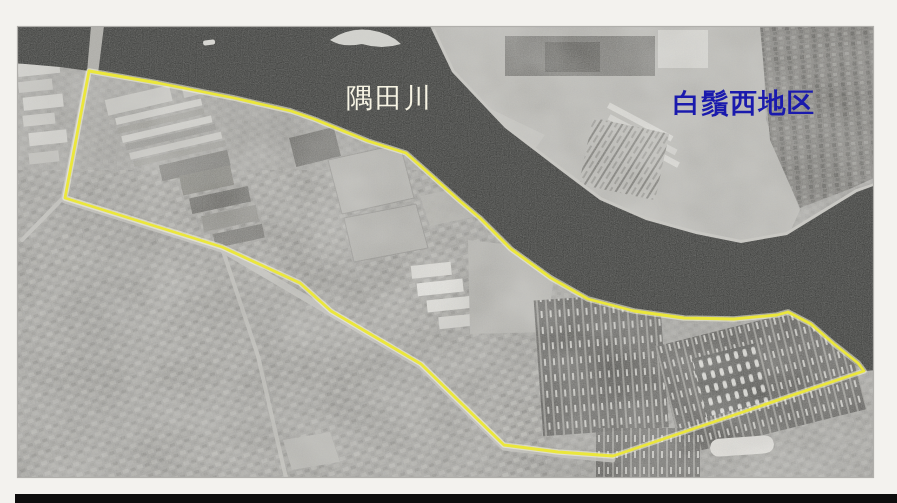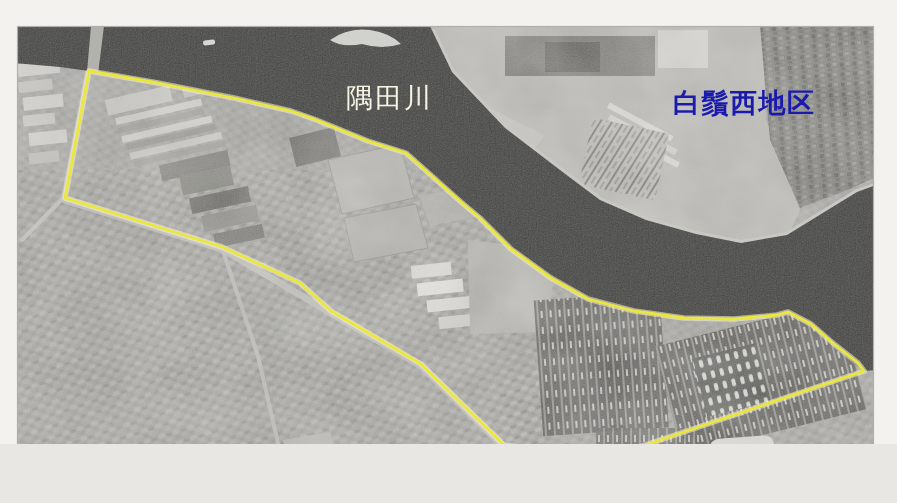--- a/index.html
+++ b/index.html
@@ -1,16 +1,16 @@
 <!DOCTYPE html>
 <html><head>
 <meta charset="utf-8">
 <style>
   html,body{margin:0;padding:0;background:#e8e7e3;}
-  .shot{position:relative;width:897px;height:444px;overflow:hidden;
+  .shot{position:relative;width:897px;height:503px;overflow:hidden;
         font-family:"Liberation Sans","DejaVu Sans",sans-serif;text-align:center;}
   .shot svg{display:block;}
   text{font-family:"Liberation Sans","DejaVu Sans",sans-serif;}
 </style>
 </head>
 <body>
 
 <div class="shot">
 <svg width="897" height="503" viewBox="0 0 897 503" xmlns="http://www.w3.org/2000/svg">
   <defs>

